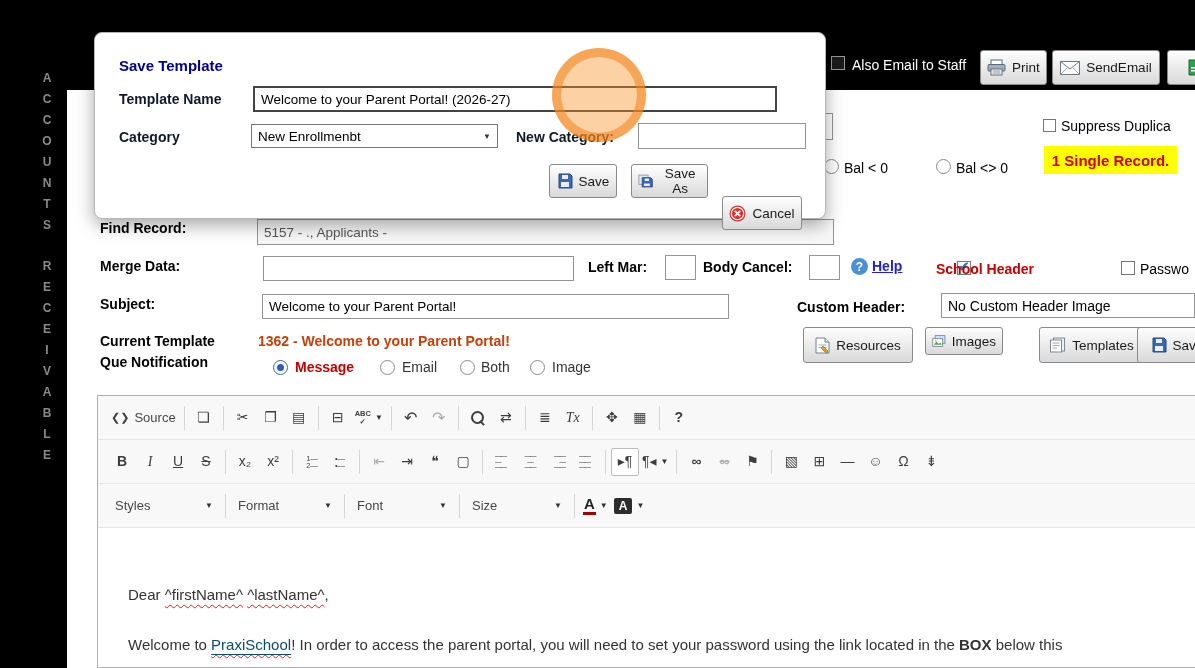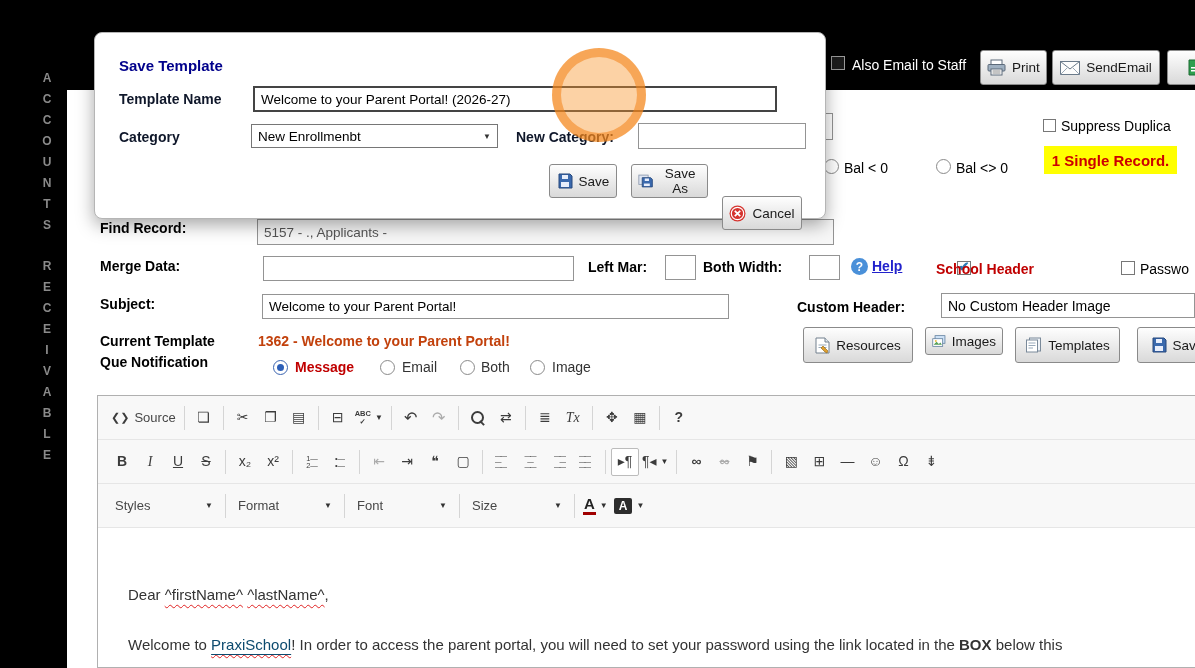--- a/index.html
+++ b/index.html
@@ -191,21 +191,21 @@
   <span class="flabel" style="left:889px; top:150px; font-weight:normal;">Bal &lt;&gt; 0</span>
 
   <span class="flabel" style="left:33px; top:210px;">Find Record:</span>
   <input class="tin" style="left: 190px; top: 209px; width: 577px; height: 26px; color: rgb(85, 85, 85); background: rgb(247, 247, 247);" value="5157 - ., Applicants -">
 
   <span class="flabel" style="left:33px; top:248px;">Merge Data:</span>
   <input class="tin" style="left: 196px; top: 246px; width: 311px; height: 25px;" value="">
 
   <span class="flabel" style="left:521px; top:249px;">Left Mar:</span>
   <input class="tin" style="left: 598px; top: 245px; width: 31px; height: 25px;" value="">
-  <span class="flabel" style="left:636px; top:249px;">Both Width:</span>
+  <span class="flabel" style="left:636px; top:249px;">Body Cancel:</span>
   <input class="tin" style="left: 742px; top: 245px; width: 31px; height: 25px;" value="">
 
   <span class="helpcirc" style="left:784px; top:248px;">?</span>
   <span class="flabel" style="left:805px; top:248px; color:#2222cc; text-decoration:underline; cursor:pointer;">Help</span>
 
   <span class="cb" style="left:890px; top:251px;">
       <span class="mark">✔</span>
     </span>
   <span class="flabel redbold" style="left:869px; top:251px;text-align:right;">School Header</span>
   <span class="cb" style="left:1054px; top:251px;"></span>
@@ -242,21 +242,21 @@
   </button>
   <button class="btn" style="left:858px; top:317px; width:78px; height:28px;">
     <svg width="18" height="16" viewBox="0 0 18 16">
         <rect x="4" y="1" width="13" height="10" fill="#cfe3f7" stroke="#5a7a9a"></rect>
         <rect x="1" y="5" width="13" height="10" fill="#fff" stroke="#5a7a9a"></rect>
         <path d="M2 13l4-4 3 3 2-2 2 3z" fill="#57a05a"></path>
         <circle cx="5" cy="8" r="1.3" fill="#f0c040"></circle>
       </svg>
     <span>Images</span>
   </button>
-  <button class="btn" style="left:948px; top:317px; width:105px; height:36px;">
+  <button class="btn" style="left:972px; top:317px; width:105px; height:36px;">
     <svg width="17" height="16" viewBox="0 0 17 16">
         <rect x="4.5" y="1" width="11" height="13" fill="#eef2f7" stroke="#7a8a9a"></rect>
         <rect x="1.5" y="3" width="11" height="12" fill="#fff" stroke="#7a8a9a"></rect>
         <line x1="3.5" y1="6" x2="10.5" y2="6" stroke="#99aabb"></line>
         <line x1="3.5" y1="8.5" x2="10.5" y2="8.5" stroke="#99aabb"></line>
         <line x1="3.5" y1="11" x2="8" y2="11" stroke="#99aabb"></line>
       </svg>
     <span>Templates</span>
   </button>
   <button class="btn" style="left:1070px; top:317px; width:80px; height:36px;">

